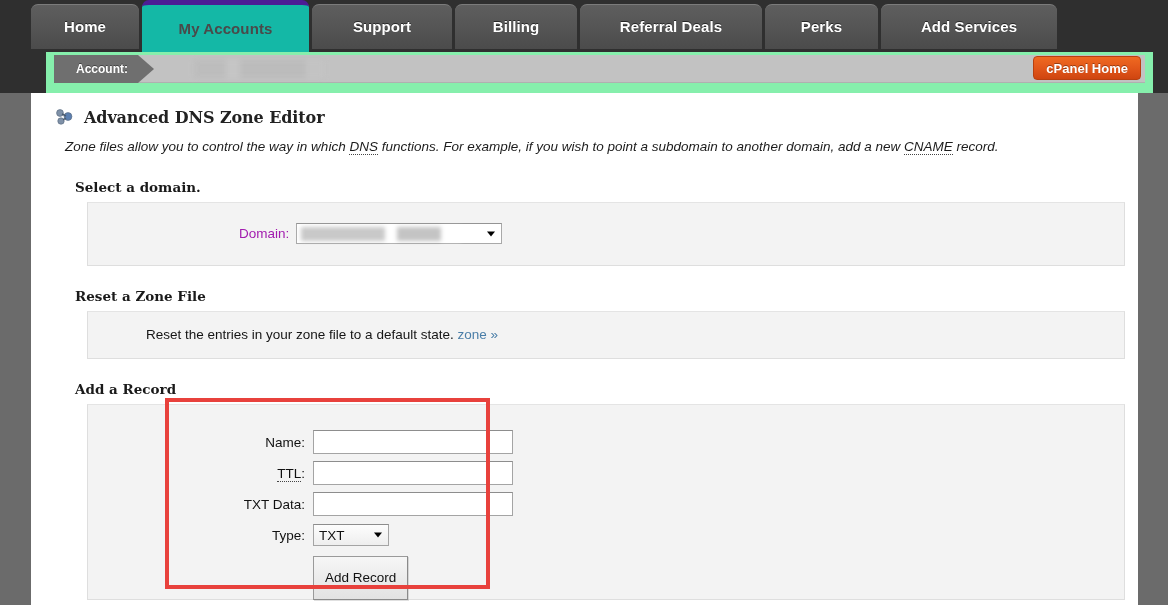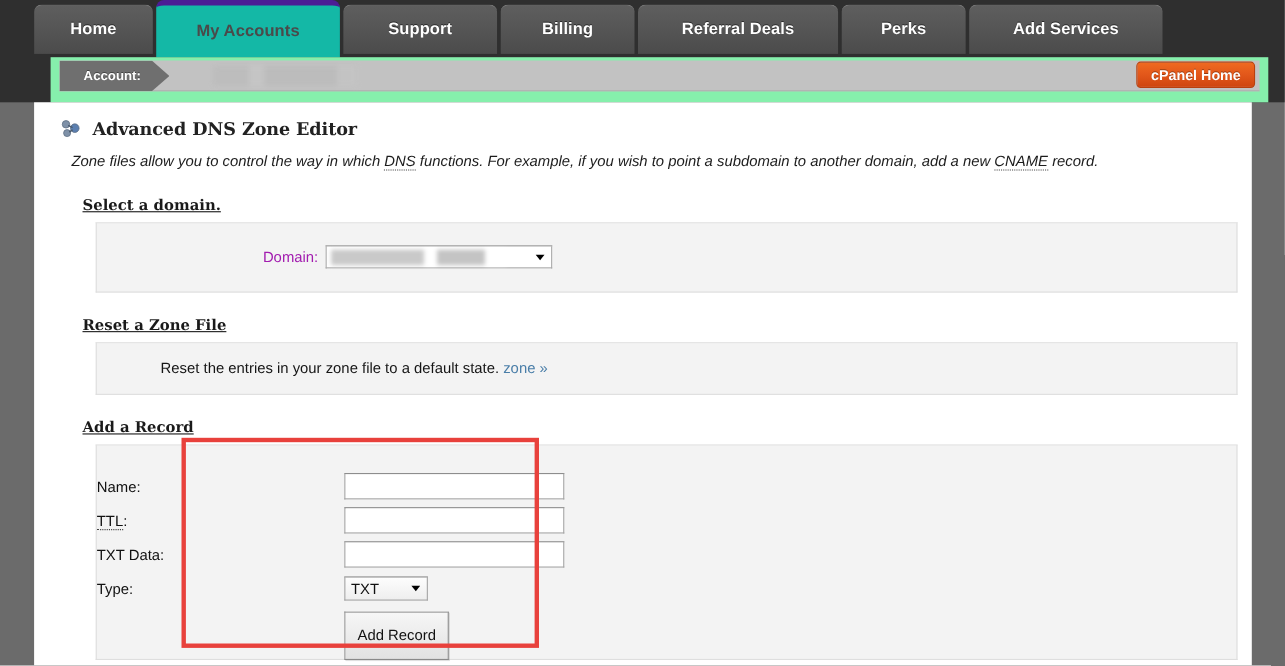--- a/index.html
+++ b/index.html
@@ -112,21 +112,20 @@
     line-height:1.45;
     margin:10px 0 0 12px;
     width:1045px;
   }
   .abbr { border-bottom:1px dotted #444; cursor:help; font-style:italic; }
 
   .section-head {
     font-size:13.5px; font-weight:bold; color:#1a1a1a;
     margin:22px 0 7px 22px;
     font-family:"DejaVu Serif", serif;
-    text-decoration:underline;
   }
 
   .panel {
     margin-left:34px;
     width:1038px;
     background:#f3f3f3;
     border:1px solid #dedede;
     border-top-color:#e4e4e4;
   }
   .panel.domain { height:64px; }
@@ -159,21 +158,21 @@
     border-top:5px solid #000;
   }
 
   .reset-text { font-size:13.5px; color:#151515; padding-left:58px; }
   .more-link { color:#4a7ea8; text-decoration:none; cursor:pointer; }
 
   
   .form { padding:22px 0 0 0; }
   .frow { display:flex; align-items:center; height:31px; }
   .frow .flabel {
-    width:225px; padding-right:8px;
+    width:225px; text-align:right; padding-right:8px;
     font-size:13.5px; color:#111111;
   }
   .finput {
     width:200px; height:24px;
     background:#ffffff;
     border:1px solid #a4a4a4;
     border-top-color:#8d8d8d;
     font-family:"Liberation Sans", sans-serif;
     font-size:13px;
     padding:0 3px;

